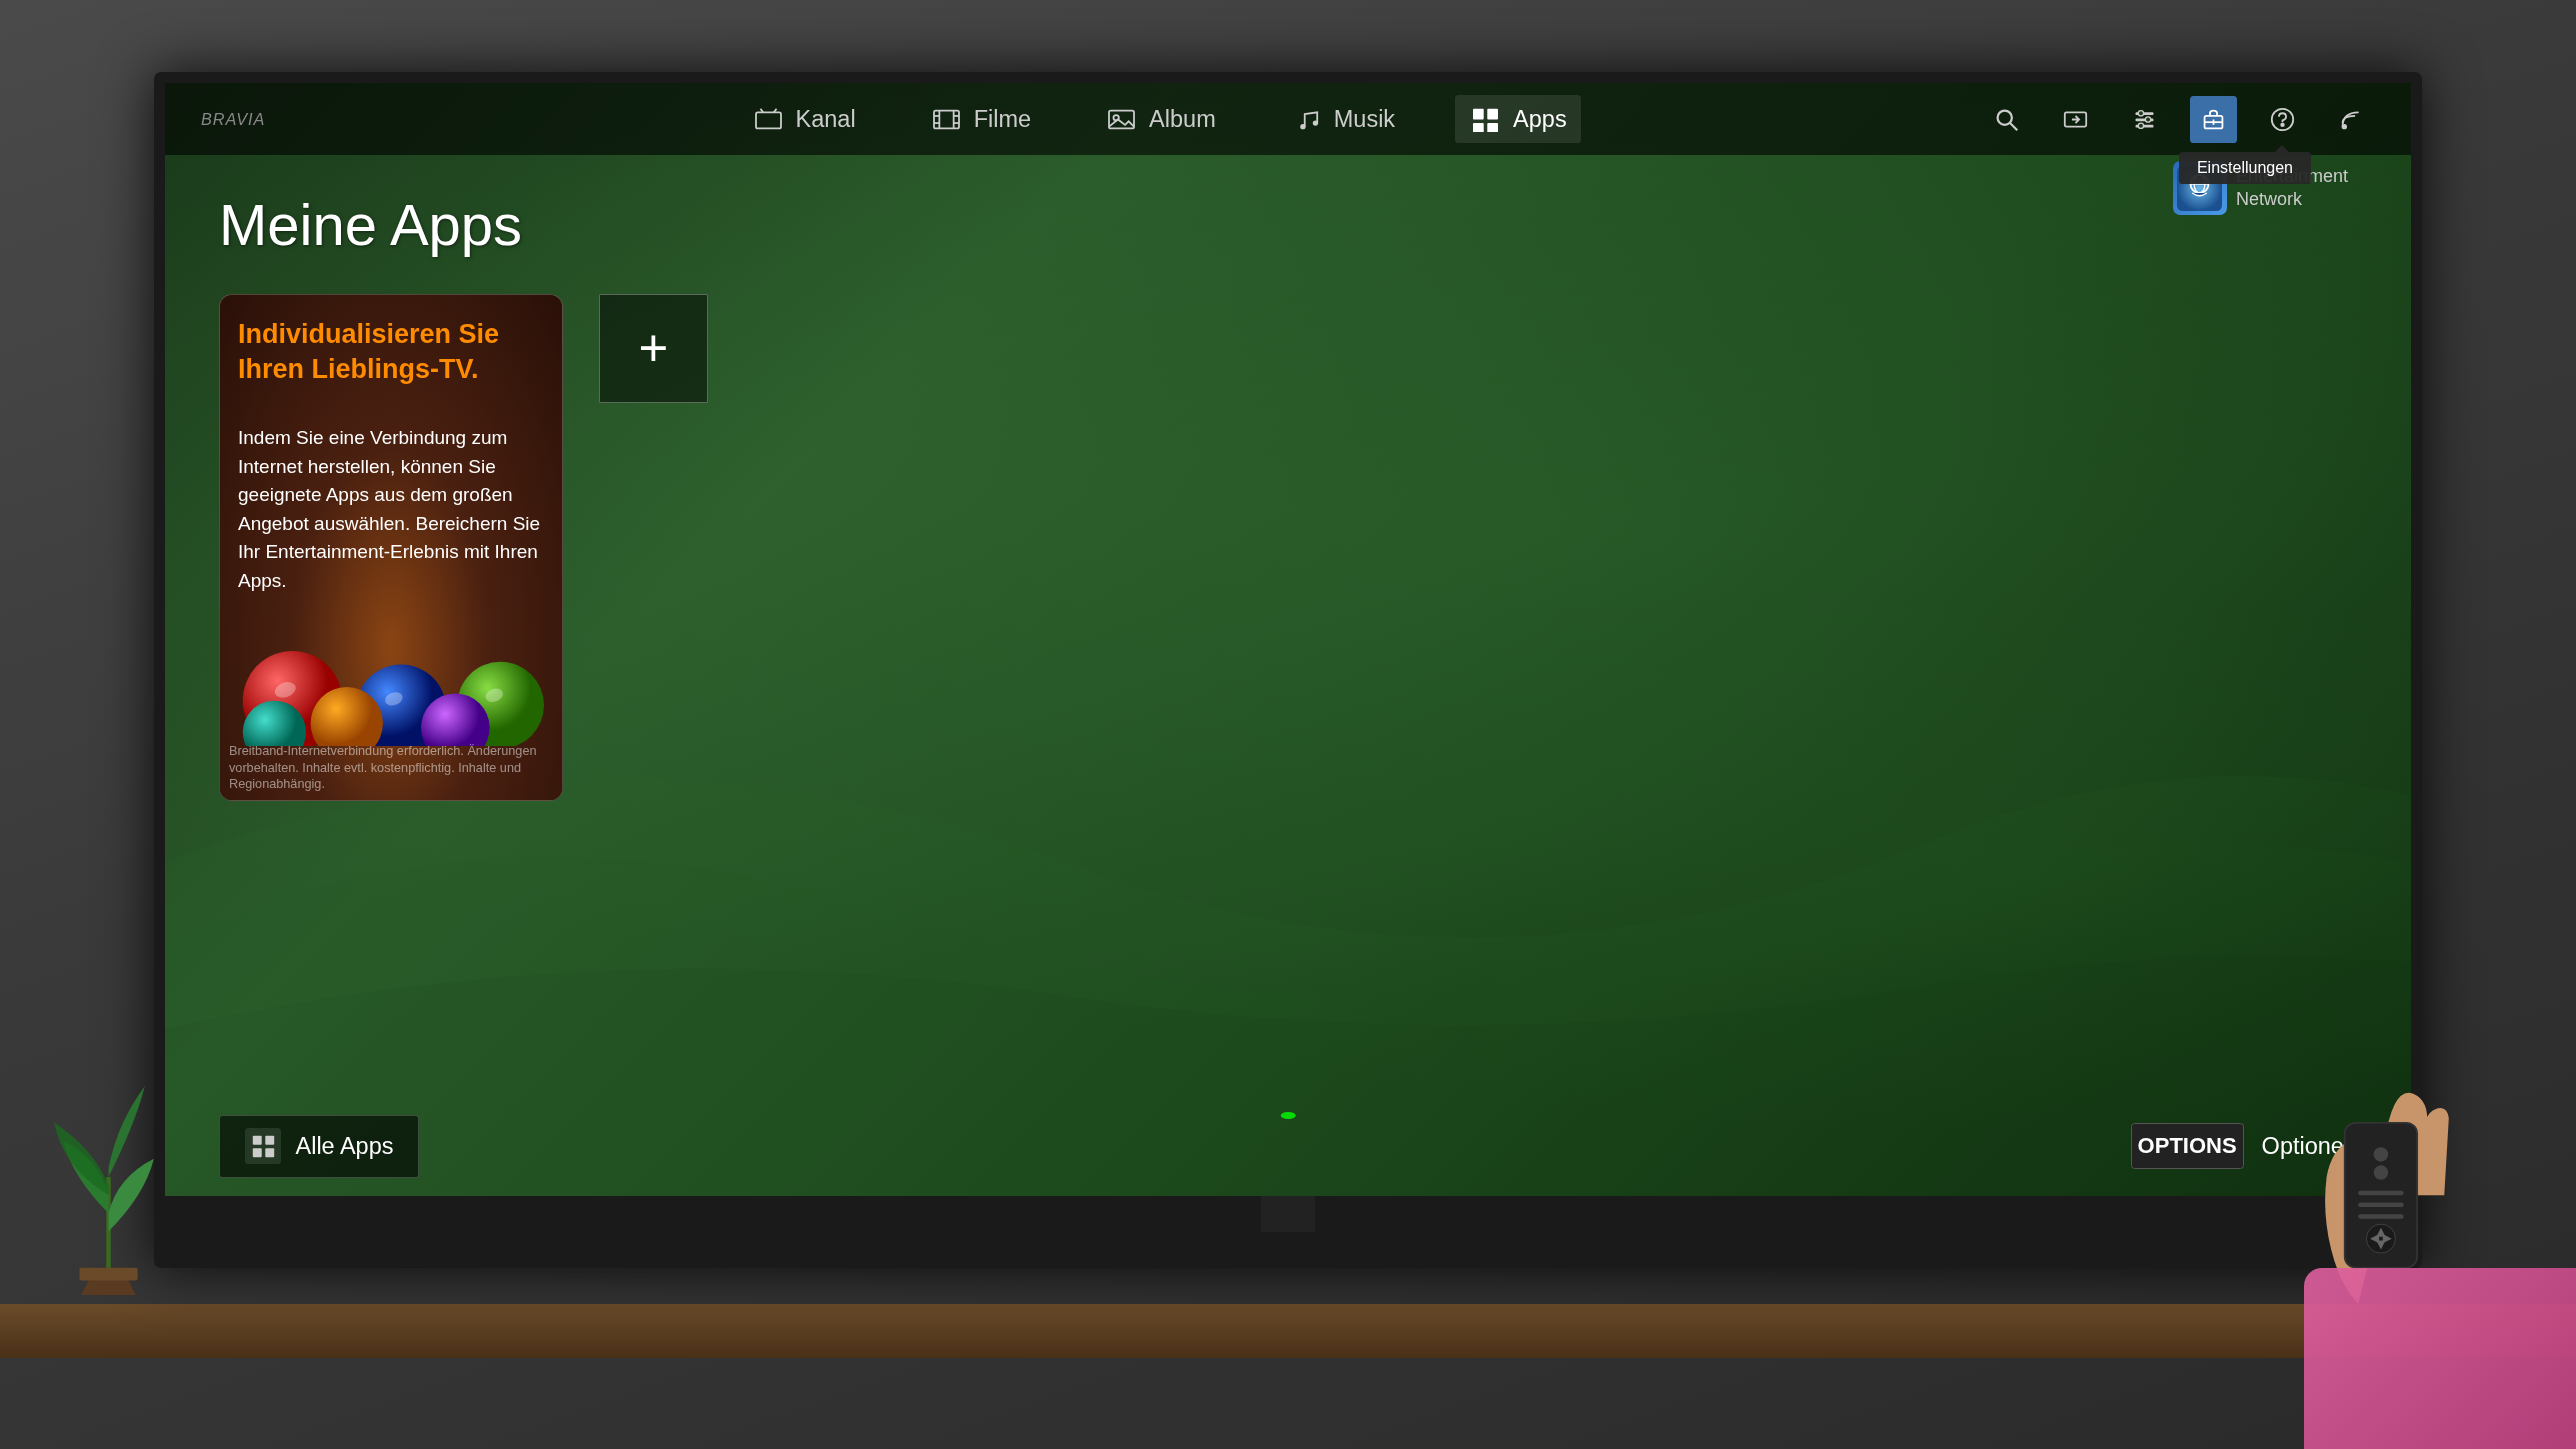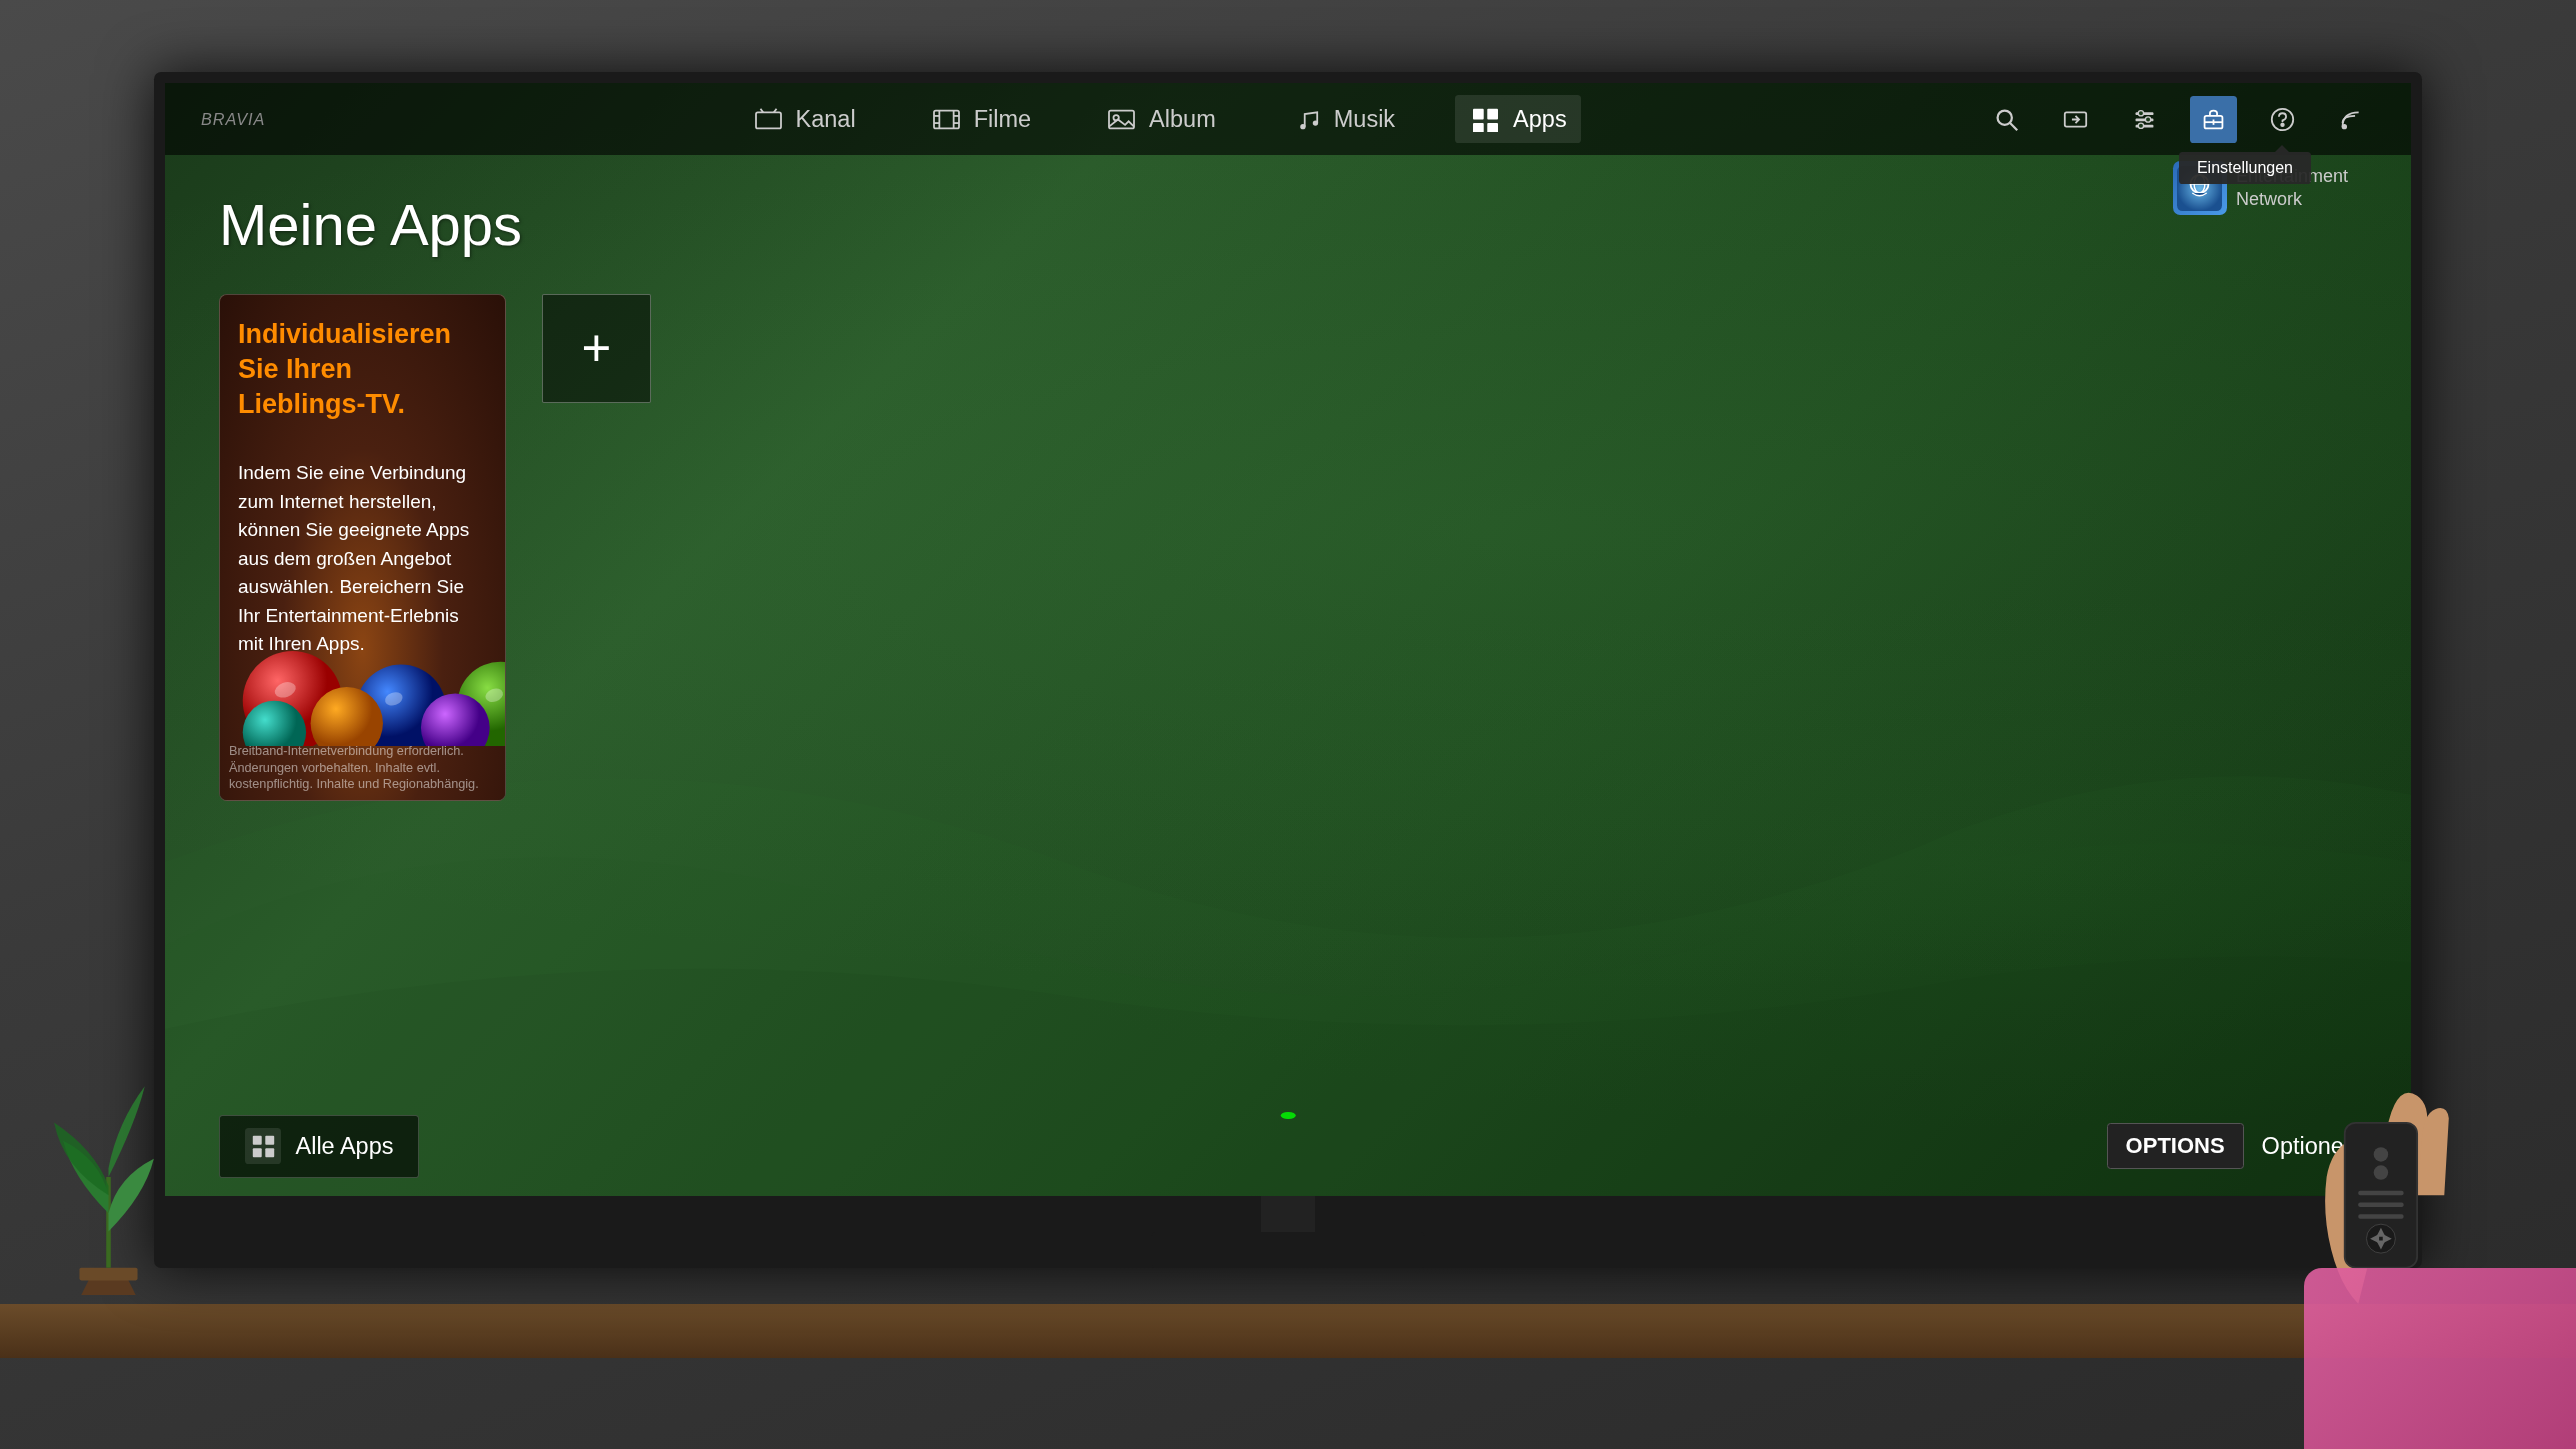--- a/index.html
+++ b/index.html
@@ -216,25 +216,25 @@
 
     
     .content-layout {
       display: flex;
       gap: 36px;
       align-items: flex-start;
     }
 
     
     .promo-card {
-      width: 287px;
+      width: 344px;
       min-height: 507px;
       background: linear-gradient(180deg, rgba(60,30,20,0.9) 0%, rgba(40,20,10,0.95) 100%);
       border: 1.8px solid rgba(255,255,255,0.2);
-      border-radius: 8px;
+      border-radius: 13px;
       overflow: hidden;
       position: relative;
       flex-shrink: 0;
     }
 
     .promo-bg {
       position: absolute;
       inset: 0;
       background: 
         radial-gradient(ellipse at 50% 70%, #8b4513 0%, #4a2010 40%, #2a1008 100%);
@@ -358,21 +358,21 @@
     .options-area {
       display: flex;
       align-items: center;
       gap: 18px;
     }
 
     .options-key {
       background: #222;
       border: 0.9px solid #555;
       color: #fff;
-      padding: 9px 18px;
+      padding: 9px 6px;
       font-size: 22px;
       border-radius: 3.6px;
       font-weight: bold;
     }
 
     .options-label {
       color: #fff;
       font-size: 23.5px;
     }
 

